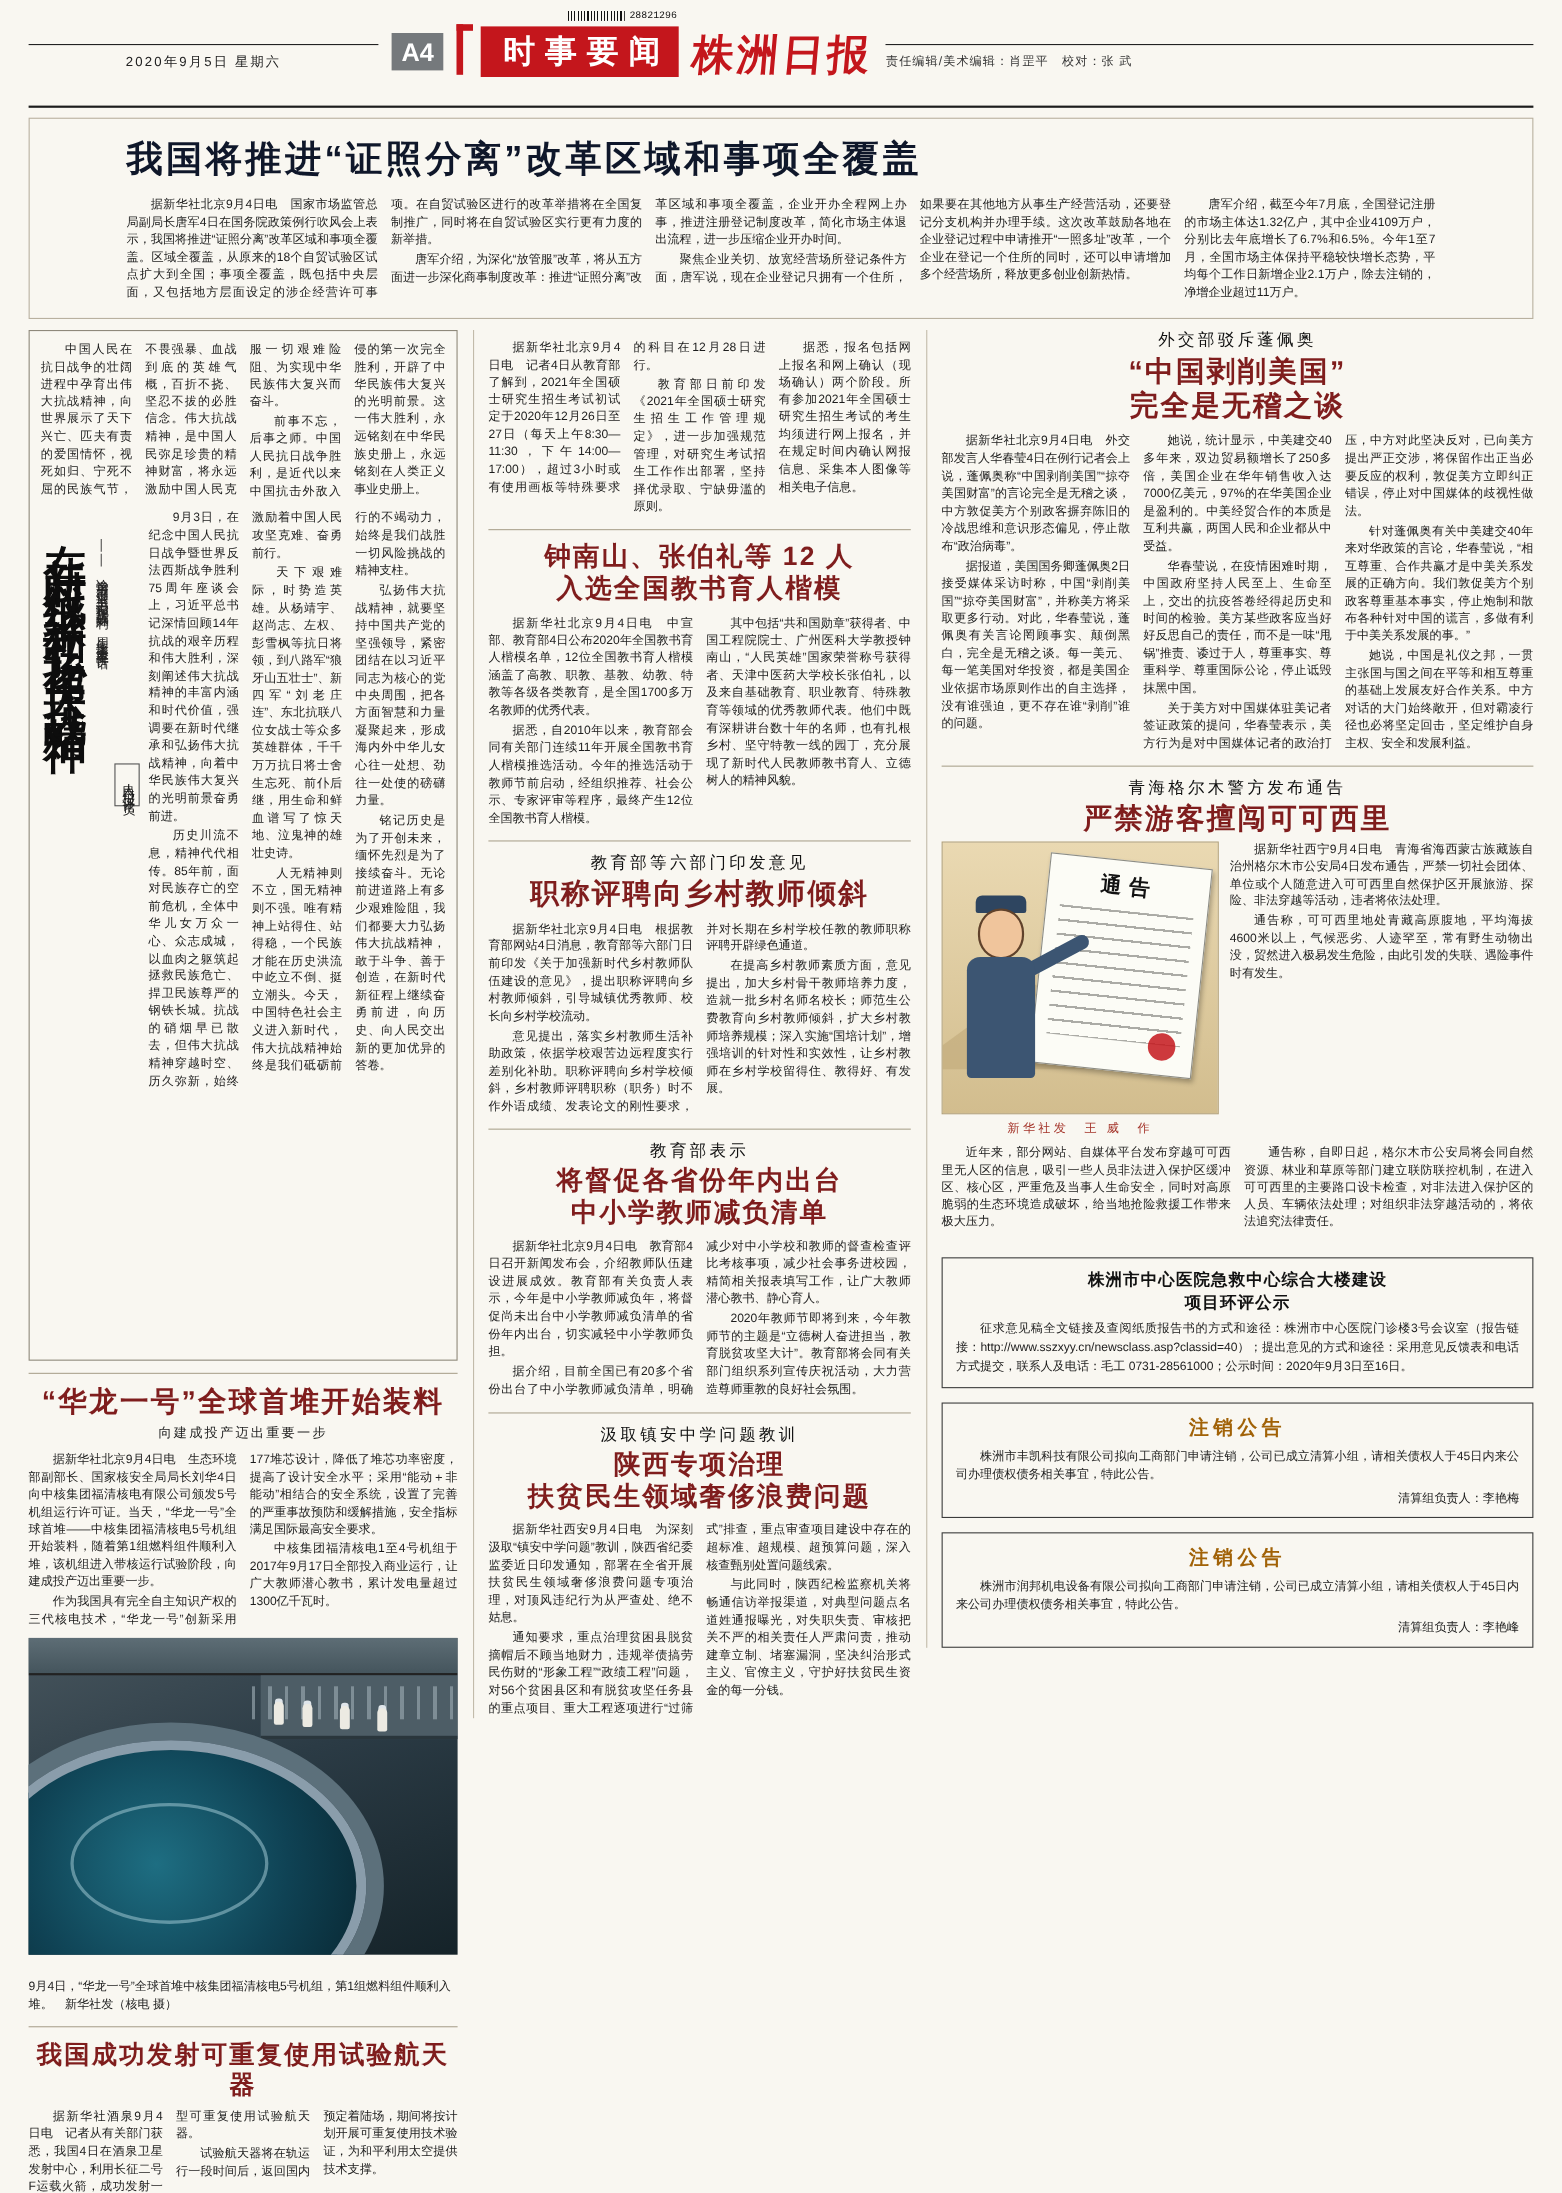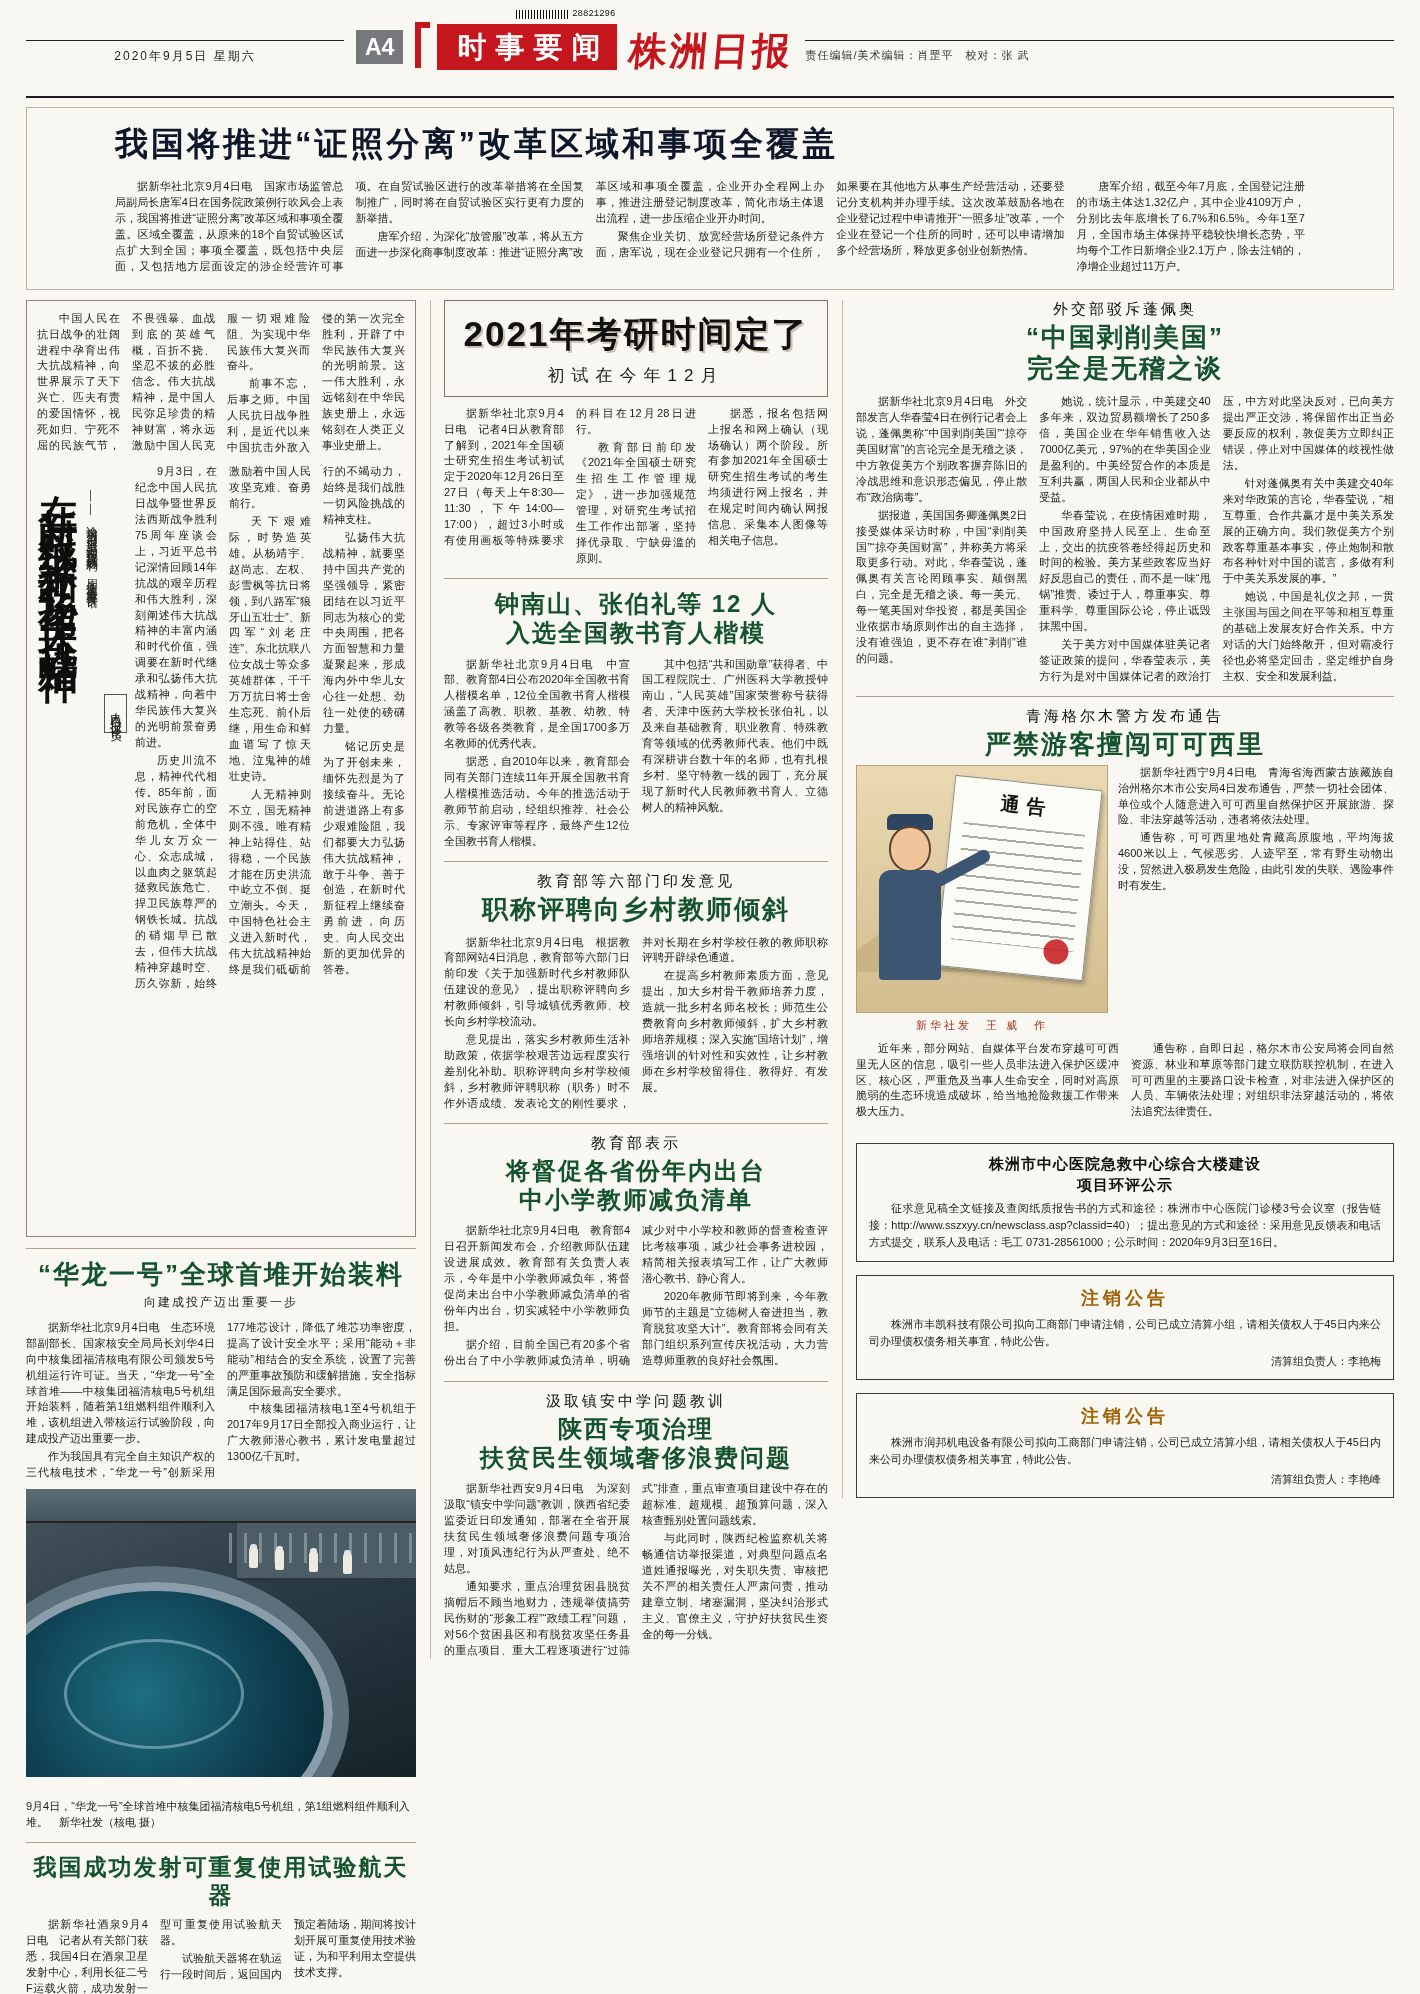--- a/index.html
+++ b/index.html
@@ -24,21 +24,21 @@
   .mh-right .rule { border-top:1.5px solid #222; }
   .editors { font-size:11px; margin-top:7px; color:#333; letter-spacing:1px; }
   .header-rule { border-top:2.5px solid #1d1d1d; margin-top:4px; }
 
   
   p { text-indent:2em; text-align:justify; margin:0 0 2px; }
   .cols { column-gap:12px; font-size:11px; line-height:1.45; color:#1c1c1c; }
   .cols-2 { column-count:2; } .cols-3 { column-count:3; } .cols-4 { column-count:4; } .cols-5 { column-count:5; }
   .body-text { font-size:11px; line-height:1.45; color:#1c1c1c; }
   .kicker { text-align:center; font-size:15px; letter-spacing:3px; color:#111; margin-bottom:3px; }
-  .headline { text-align:center; font-weight:bold; color:#14532d; letter-spacing:2px; line-height:1.22; }
+  .headline { text-align:center; font-weight:bold; color:#7f1d1d; letter-spacing:2px; line-height:1.22; }
 
   
   .top-story { border:1px solid #b9b1a0; margin-top:9px; padding:14px 88px 14px; }
   .top-title { color:#0f172a; font-size:33px; font-weight:bold; letter-spacing:3px; margin-bottom:12px; }
 
   
   .main-grid { display:grid; grid-template-columns:390px 398px 1fr; gap:0 14px; margin-top:10px; align-items:start; }
   .col-mid, .col-right { border-left:1px solid #c2bbaa; padding-left:13px; }
   .sep { border-top:1px solid #aca48f; margin-top:11px; padding-top:10px; }
 
@@ -184,24 +184,20 @@
         <div class="cols cols-3" style="margin-top:8px;">
             <p>据新华社酒泉9月4日电　记者从有关部门获悉，我国4日在酒泉卫星发射中心，利用长征二号F运载火箭，成功发射一型可重复使用试验航天器。</p>
             <p>试验航天器将在轨运行一段时间后，返回国内预定着陆场，期间将按计划开展可重复使用技术验证，为和平利用太空提供技术支撑。</p>
           </div>
       </article>
     </div>
 
     <div class="col-mid">
 
       <article>
-        <div class="kaoyan-titlebox">
-          <h1 class="kaoyan-title">2021年考研时间定了</h1>
-          <div class="kaoyan-sub">初试在今年12月</div>
-        </div>
         <div class="cols cols-3 mid-body">
             <p>据新华社北京9月4日电　记者4日从教育部了解到，2021年全国硕士研究生招生考试初试定于2020年12月26日至27日（每天上午8:30—11:30，下午14:00—17:00），超过3小时或有使用画板等特殊要求的科目在12月28日进行。</p>
             <p>教育部日前印发《2021年全国硕士研究生招生工作管理规定》，进一步加强规范管理，对研究生考试招生工作作出部署，坚持择优录取、宁缺毋滥的原则。</p>
             <p>据悉，报名包括网上报名和网上确认（现场确认）两个阶段。所有参加2021年全国硕士研究生招生考试的考生均须进行网上报名，并在规定时间内确认网报信息、采集本人图像等相关电子信息。</p>
           </div>
       </article>
 
       <article class="sep">
         <h2 class="headline" style="font-size:24px;">钟南山、张伯礼等 12 人</h2>
         <h2 class="headline" style="font-size:24px; margin-bottom:9px;">入选全国教书育人楷模</h2>

